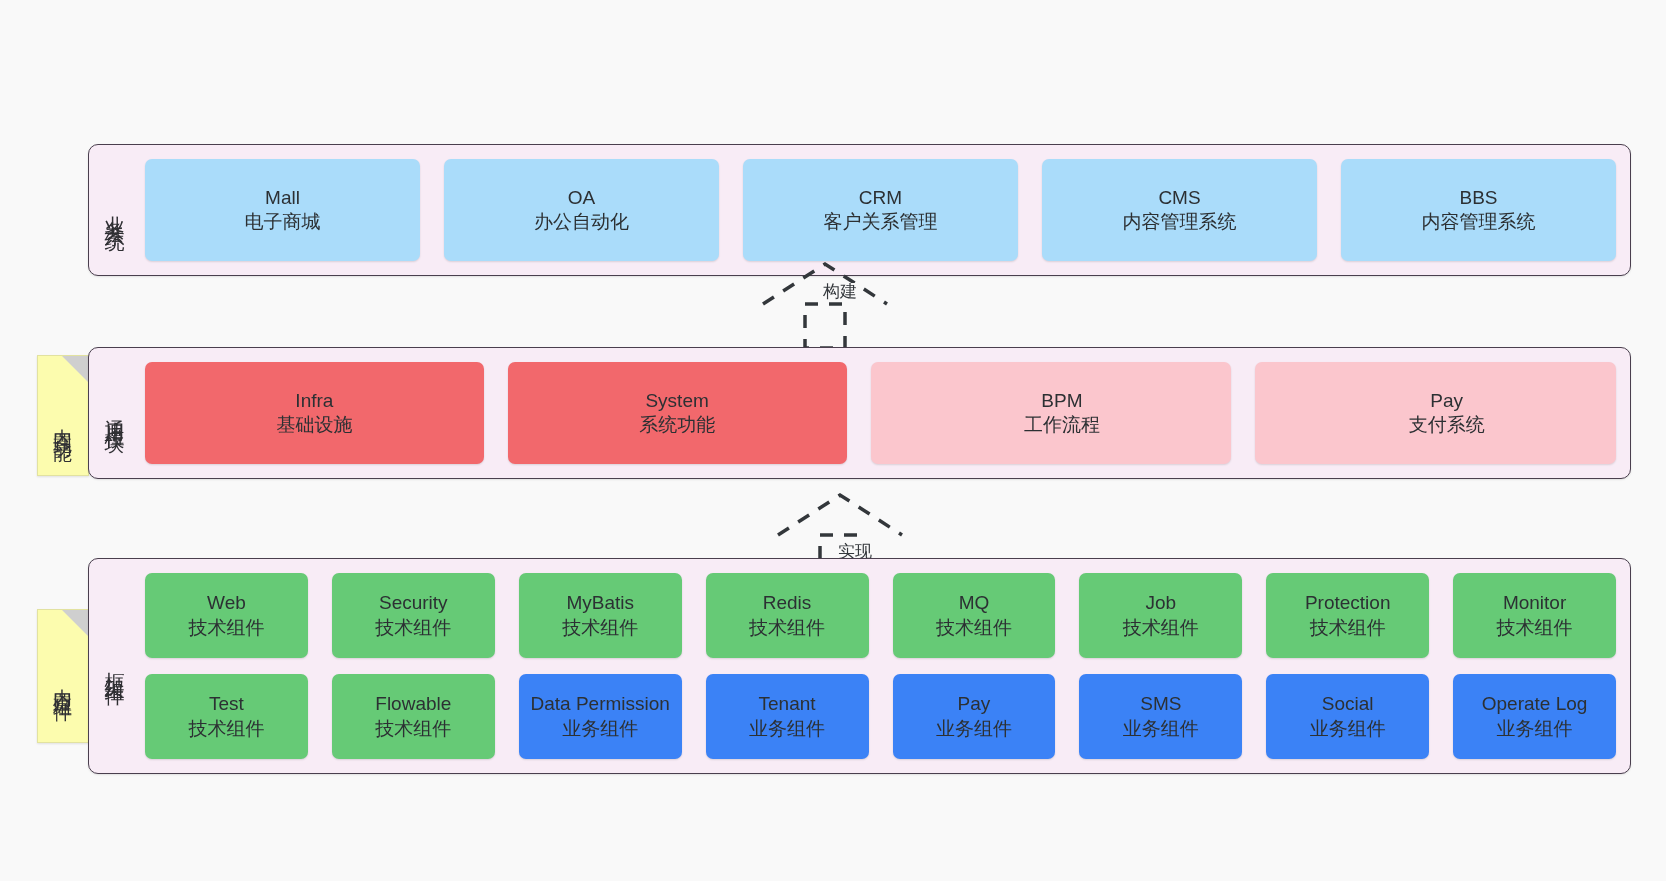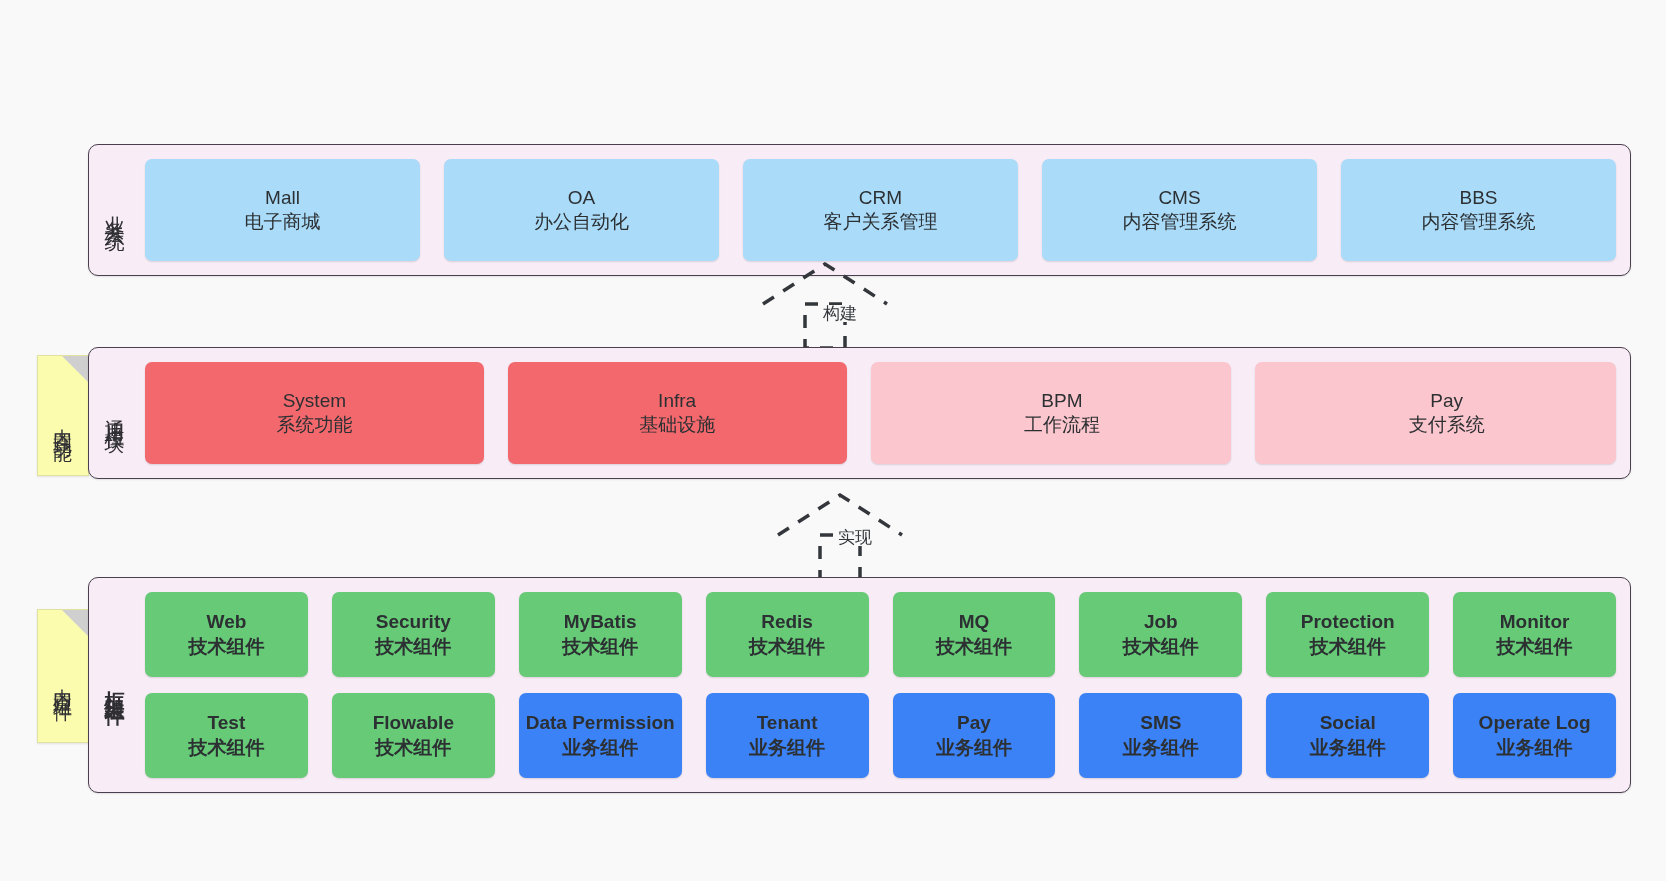--- a/index.html
+++ b/index.html
@@ -158,65 +158,65 @@
     </div>
   </div>
 </div>
 
 <div class="arrow" style="left:755px; top:258px; width:160px; height:92px;">
   <svg width="160" height="92" viewBox="0 0 160 92" xmlns="http://www.w3.org/2000/svg">
     <path d="M 8 46 L 70 6 L 132 46" fill="none" stroke="#33373b" stroke-width="3.5" stroke-dasharray="13 11" stroke-linecap="butt"></path>
     <path d="M 50 46 L 90 46 L 90 90 L 50 90 L 50 46" fill="none" stroke="#33373b" stroke-width="3.5" stroke-dasharray="13 11" stroke-linecap="butt"></path>
   </svg>
 </div>
-<div class="arrow-label" style="left:821px; top:305px;">构建</div>
+<div class="arrow-label" style="left:821px; top:283px;">构建</div>
 
 <div class="note" style="left:37px; top:355px; width:52px; height:121px;">
   <span class="fold"></span>
   <span class="note-text">内置功能</span>
 </div>
 
 <div class="layer" id="layer-common" style="left:88px; top:347px; width:1543px; height:132px;">
   <div class="layer-title">通用模块</div>
   <div class="layer-body">
     <div class="row">
       <div class="card c-red">
+        <span class="en">Infra</span>
+        <span class="cn">基础设施</span>
+      </div>
+      <div class="card c-red">
         <span class="en">System</span>
         <span class="cn">系统功能</span>
-      </div>
-      <div class="card c-red">
-        <span class="en">Infra</span>
-        <span class="cn">基础设施</span>
       </div>
       <div class="card c-pink">
         <span class="en">BPM</span>
         <span class="cn">工作流程</span>
       </div>
       <div class="card c-pink">
         <span class="en">Pay</span>
         <span class="cn">支付系统</span>
       </div>
     </div>
   </div>
 </div>
 
 <div class="arrow" style="left:770px; top:489px; width:160px; height:92px;">
   <svg width="160" height="92" viewBox="0 0 160 92" xmlns="http://www.w3.org/2000/svg">
     <path d="M 8 46 L 70 6 L 132 46" fill="none" stroke="#33373b" stroke-width="3.5" stroke-dasharray="13 11" stroke-linecap="butt"></path>
     <path d="M 50 46 L 90 46 L 90 90 L 50 90 L 50 46" fill="none" stroke="#33373b" stroke-width="3.5" stroke-dasharray="13 11" stroke-linecap="butt"></path>
   </svg>
 </div>
-<div class="arrow-label" style="left:836px; top:529px;">实现</div>
+<div class="arrow-label" style="left:836px; top:543px;">实现</div>
 
 <div class="note" style="left:37px; top:609px; width:52px; height:134px;">
   <span class="fold"></span>
   <span class="note-text">内置组件</span>
 </div>
 
-<div class="layer" id="layer-framework" style="left:88px; top:577px; width:1543px; height:216px;font-weight:bold;">
+<div class="layer" id="layer-framework" style="left:88px; top:558px; width:1543px; height:216px;">
   <div class="layer-title">框架组件</div>
   <div class="layer-body">
     <div class="row">
       <div class="card c-green">
         <span class="en">Web</span>
         <span class="cn">技术组件</span>
       </div>
       <div class="card c-green">
         <span class="en">Security</span>
         <span class="cn">技术组件</span>

